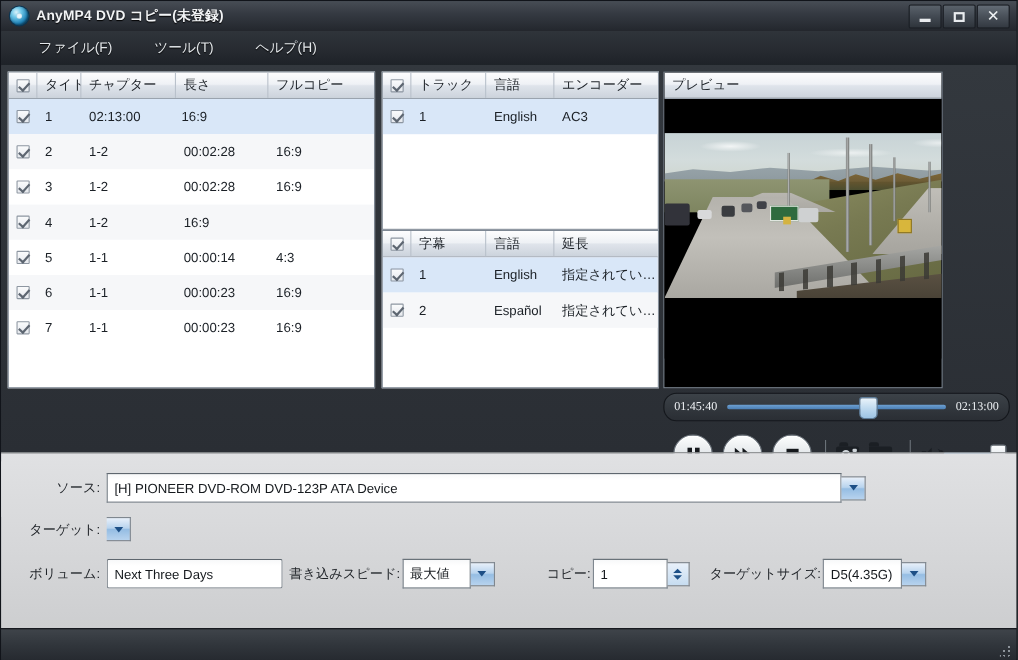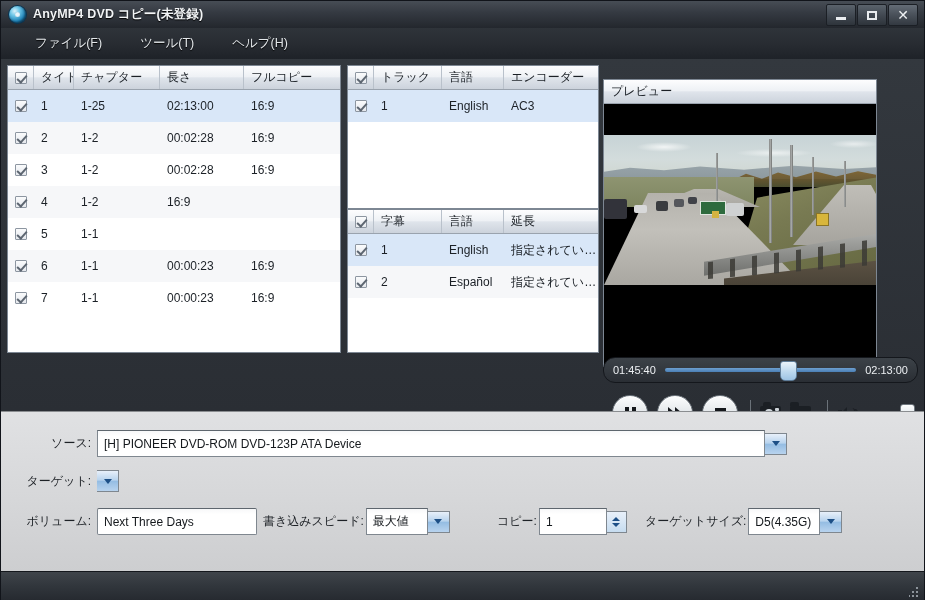--- a/index.html
+++ b/index.html
@@ -123,21 +123,21 @@
   .cbx.on:after{
     content:"";position:absolute;left:3px;top:0px;width:4px;height:8px;
     border:solid #5d6671;border-width:0 2px 2px 0;transform:rotate(42deg);
   }
 
   #titleList{left:6px;top:6px;width:334px;height:288px;}
   #trackList{left:346px;top:6px;width:252px;height:144px;}
   #subList{left:346px;top:150px;width:252px;height:144px;}
 
   
-  #previewPanel{position:absolute;left:602px;top:20px;width:274px;height:288px;
+  #previewPanel{position:absolute;left:602px;top:6px;width:254px;height:288px;
     background:#000;border:1px solid #7d8793;box-sizing:border-box;overflow:hidden;}
   .pv-head{
     height:24px;box-sizing:border-box;
     background:linear-gradient(180deg,#fdfdfe 0%,#eef1f5 46%,#dfe4eb 52%,#ccd3dc 100%);
     border-bottom:1px solid #9aa3ae;display:flex;align-items:center;padding-left:7px;
     color:#1b2026;font-size:12px;
   }
   .pv-video{position:relative;width:100%;height:236px;background:#000;overflow:hidden;}
   .frame{position:absolute;left:0;top:31px;width:100%;height:150px;overflow:hidden;}
   .sky{position:absolute;left:0;top:0;width:100%;height:44px;
@@ -182,21 +182,21 @@
   .sign-yellow{position:absolute;left:212px;top:78px;width:11px;height:11px;background:#d8b63c;transform:rotate(0deg);border:1px solid #8a7426;}
   .sign-yellow2{position:absolute;left:108px;top:76px;width:7px;height:7px;background:#d4b341;}
 
   
   .seekbar{
     position:absolute;left:602px;top:298px;width:315px;height:26px;box-sizing:border-box;
     background:linear-gradient(180deg,#3c4248 0%,#2a2e34 100%);
     border:1px solid #14171c;border-radius:12px;
     display:flex;align-items:center;padding:0 9px;
   }
-  .seek-time{color:#eceff2;font-size:11px;font-family:Liberation Sans, sans-serif;white-space:nowrap;}
+  .seek-time{color:#eceff2;font-size:11px;font-family:Liberation Serif, serif;white-space:nowrap;}
   .seek-track{
     flex:1;height:4px;margin:0 9px;border-radius:2px;position:relative;
     background:linear-gradient(180deg,#6d9fd0,#4b7fb5);
   }
   .seek-thumb{
     position:absolute;left:64%;top:-7px;width:15px;height:18px;margin-left:-7px;
     background:linear-gradient(180deg,#eaf3fa 0%,#bcd8ee 55%,#9ec4e4 100%);
     border:1px solid #5f7d99;border-radius:3px 3px 5px 5px;
   }
 
@@ -359,21 +359,20 @@
         <div class="cell" style="width:86px">チャプター</div>
         <div class="cell" style="width:84px">長さ</div>
         <div class="cell" style="width:96px;border-right:none">フルコピー</div>
       </div>
       <div id="titleRows">
           <div class="lp-row sel">
             <div class="cell chk" style="width:26px">
               <span class="cbx on"></span>
             </div>
             <div class="cell" style="width:40px">1</div>
-            <div class="cell" style="width:86px">1-25</div>
             <div class="cell" style="width:84px">02:13:00</div>
             <div class="cell" style="width:96px">16:9</div>
           </div>
           <div class="lp-row alt">
             <div class="cell chk" style="width:26px">
               <span class="cbx on"></span>
             </div>
             <div class="cell" style="width:40px">2</div>
             <div class="cell" style="width:86px">1-2</div>
             <div class="cell" style="width:84px">00:02:28</div>
@@ -395,20 +394,22 @@
             <div class="cell" style="width:40px">4</div>
             <div class="cell" style="width:86px">1-2</div>
             <div class="cell" style="width:96px">16:9</div>
           </div>
           <div class="lp-row plain">
             <div class="cell chk" style="width:26px">
               <span class="cbx on"></span>
             </div>
             <div class="cell" style="width:40px">5</div>
             <div class="cell" style="width:86px">1-1</div>
+            <div class="cell" style="width:84px">00:00:14</div>
+            <div class="cell" style="width:96px">4:3</div>
           </div>
           <div class="lp-row alt">
             <div class="cell chk" style="width:26px">
               <span class="cbx on"></span>
             </div>
             <div class="cell" style="width:40px">6</div>
             <div class="cell" style="width:86px">1-1</div>
             <div class="cell" style="width:84px">00:00:23</div>
             <div class="cell" style="width:96px">16:9</div>
           </div>

